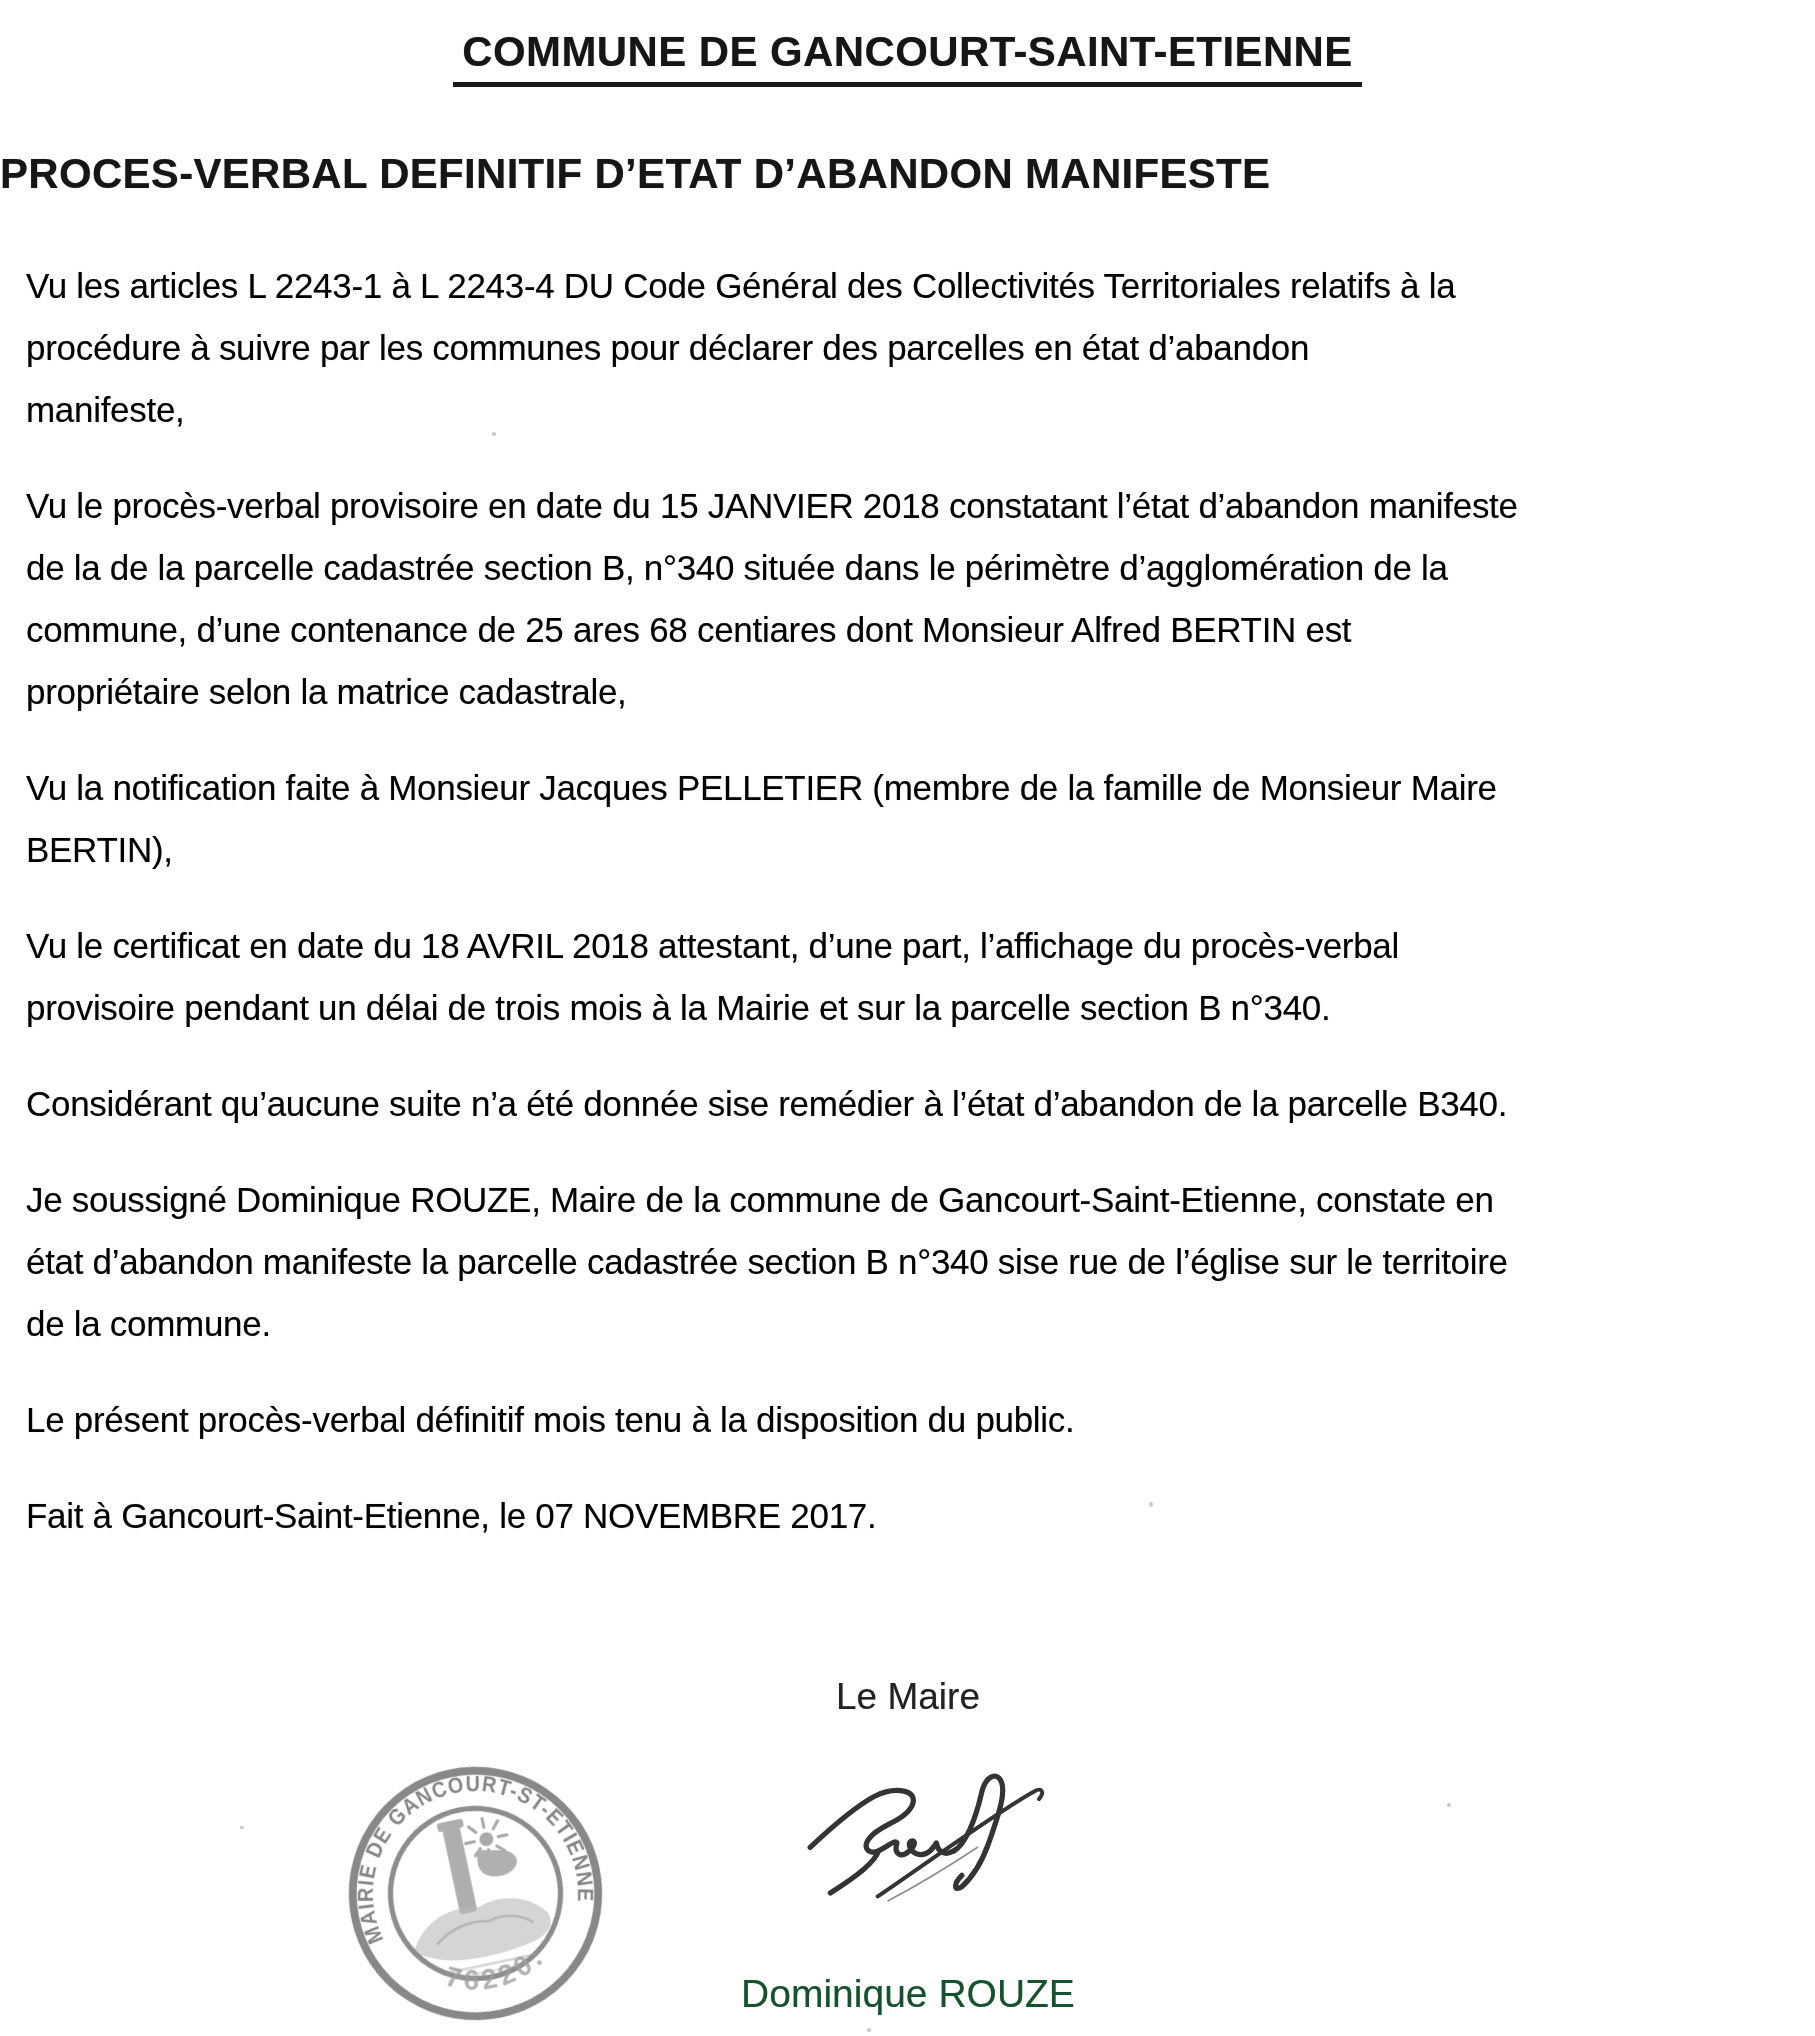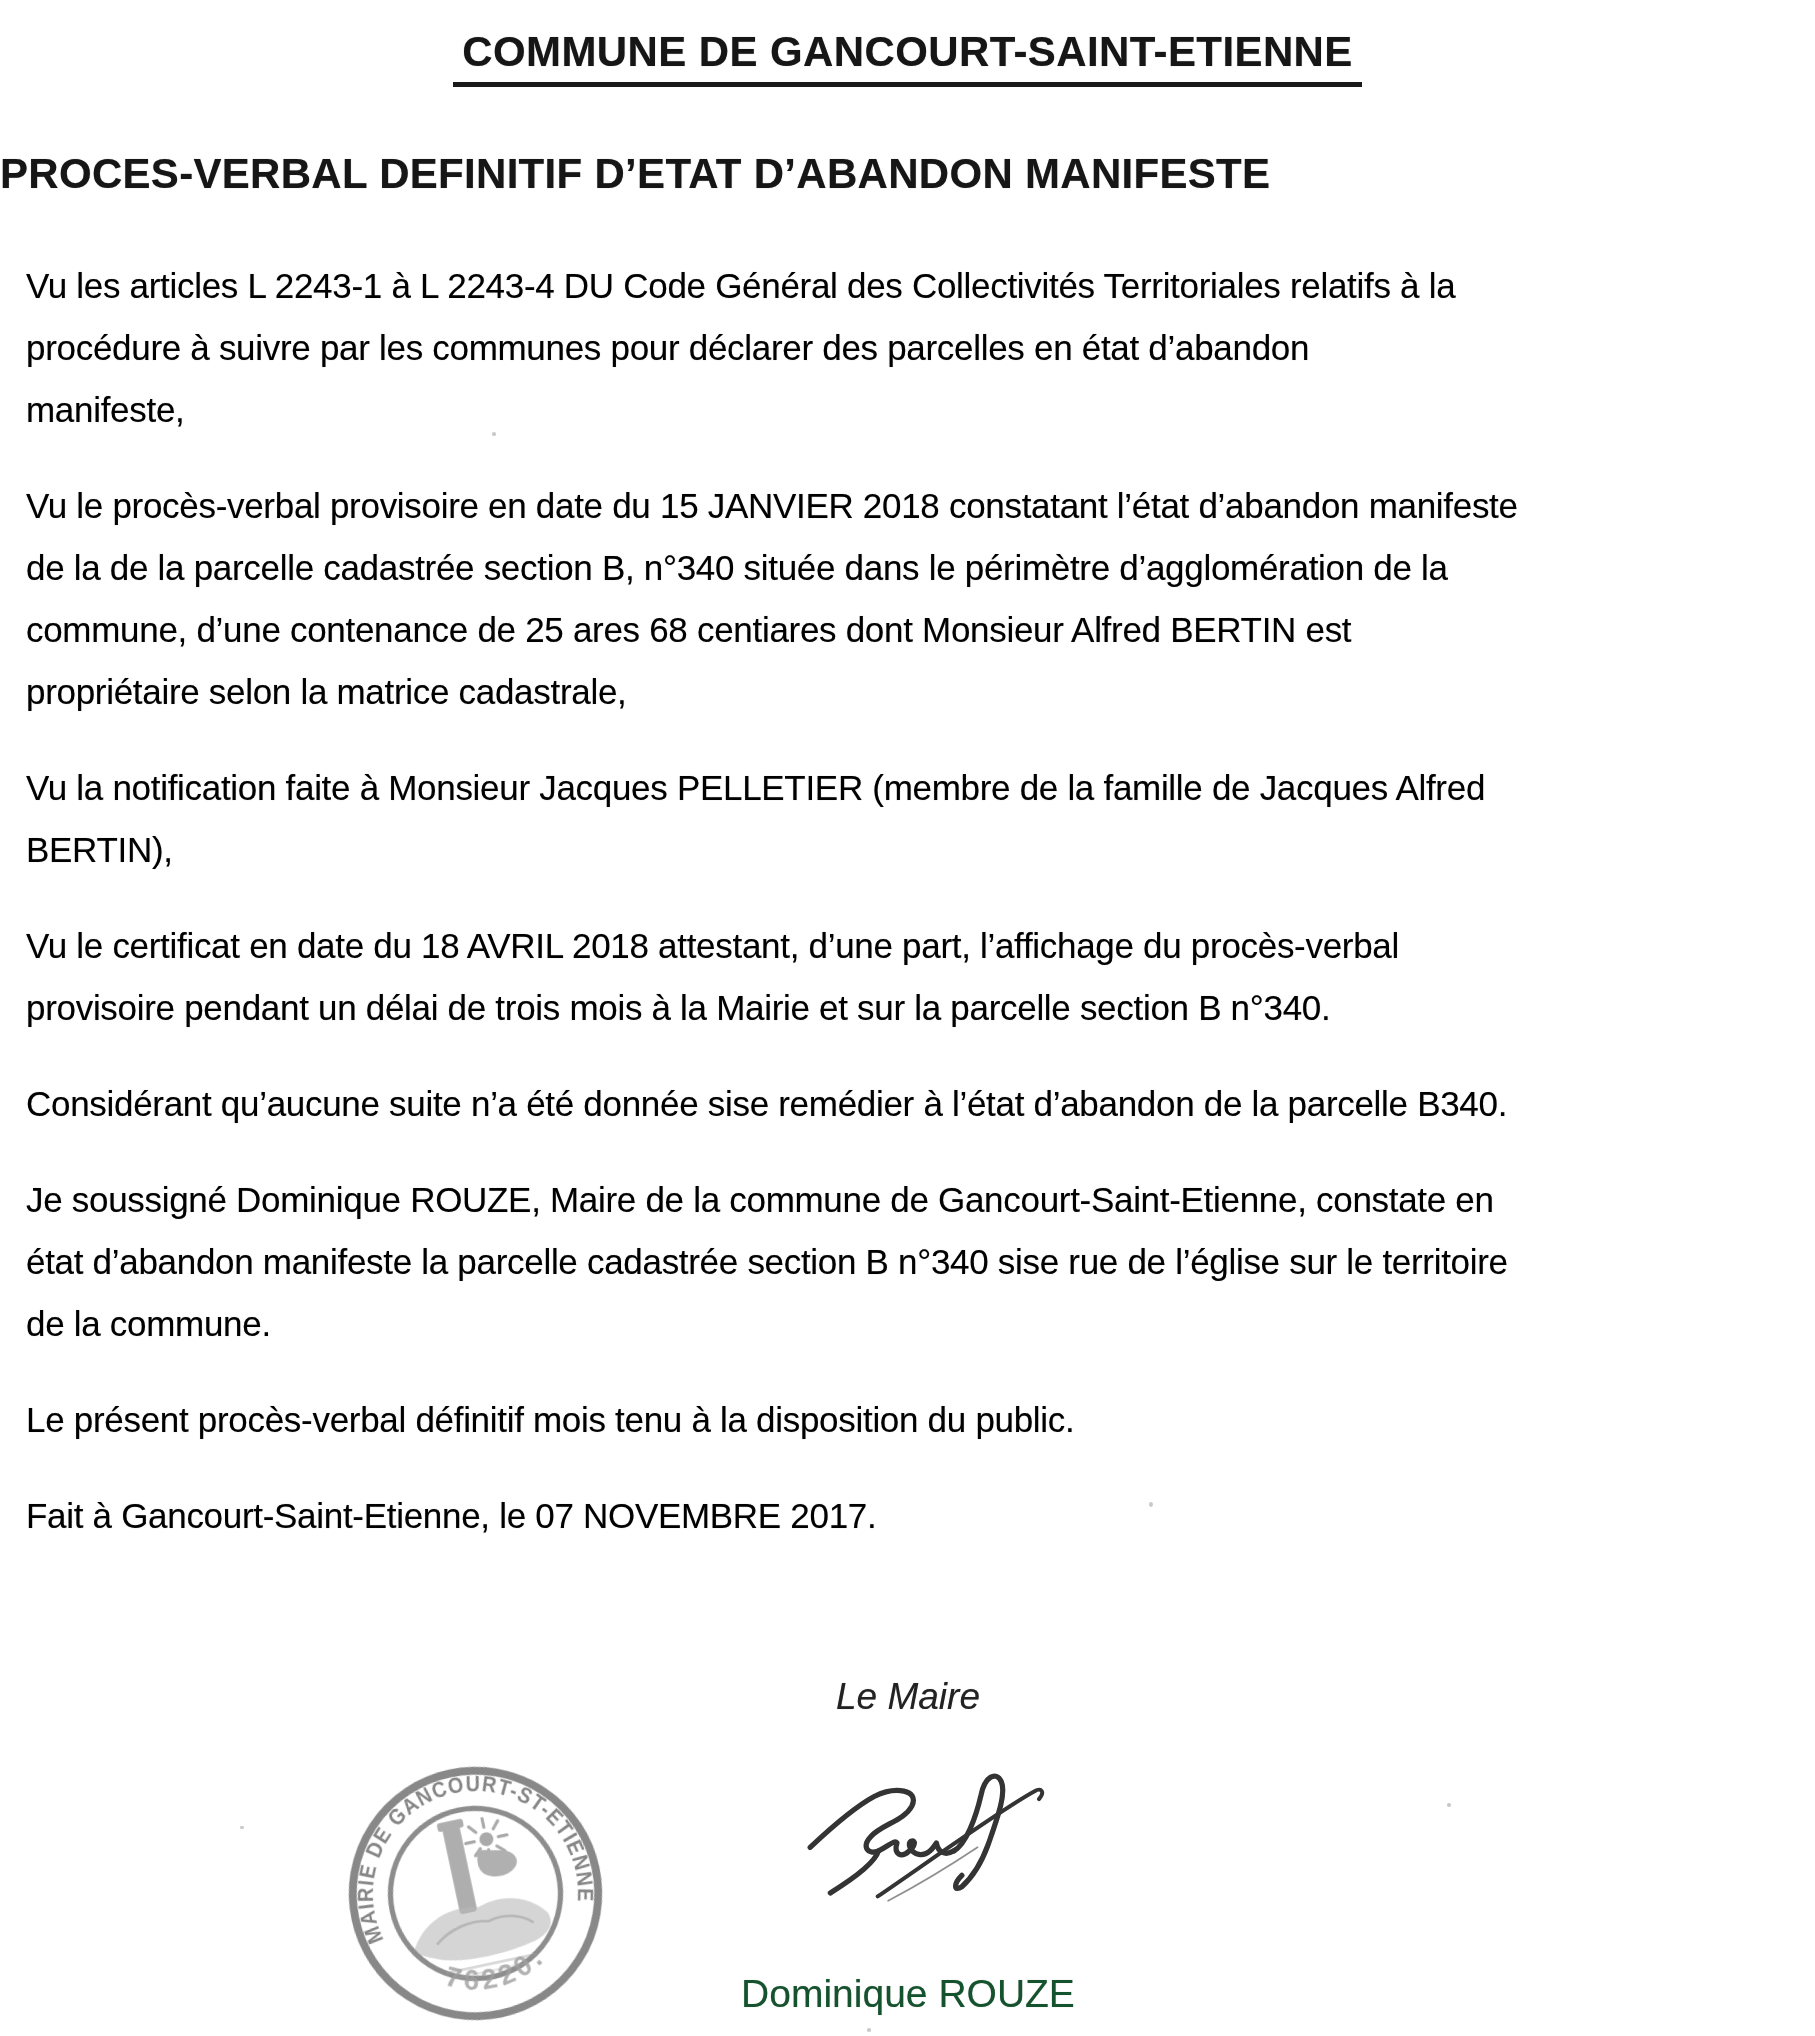--- a/index.html
+++ b/index.html
@@ -48,21 +48,20 @@
     color: #000000;
     text-shadow: 0 0 0.9px rgba(30,30,30,0.4);
   }
   .closing-role {
     position: absolute;
     left: 469px; top: 1664px; width: 878px;
     text-align: center;
     font-size: 37px; line-height: 42px;
     color: #222;
     text-shadow: 0 0 0.9px rgba(30,30,30,0.4);
-    font-style: italic;
   }
   .signer-name {
     position: absolute;
     left: 469px; top: 1959px; width: 878px;
     text-align: center;
     font-size: 39px; line-height: 46px;
     color: #14532d;
     text-shadow: 0 0 0.9px rgba(30,30,30,0.4);
   }
   .signature-svg {
@@ -97,21 +96,21 @@
   <h2 class="subtitle">PROCES-VERBAL DEFINITIF D’ETAT D’ABANDON MANIFESTE</h2>
 
   <div class="content">
     <p>Vu les articles L 2243-1 à L 2243-4 DU Code Général des Collectivités Territoriales relatifs à la
 procédure à suivre par les communes pour déclarer des parcelles en état d’abandon
 manifeste,</p>
     <p>Vu le procès-verbal provisoire en date du 15 JANVIER 2018 constatant l’état d’abandon manifeste
 de la de la parcelle cadastrée section B, n°340 située dans le périmètre d’agglomération de la
 commune, d’une contenance de 25 ares 68 centiares dont Monsieur Alfred BERTIN est
 propriétaire selon la matrice cadastrale,</p>
-    <p>Vu la notification faite à Monsieur Jacques PELLETIER (membre de la famille de Jacques Alfred
+    <p>Vu la notification faite à Monsieur Jacques PELLETIER (membre de la famille de Monsieur Maire
 BERTIN),</p>
     <p>Vu le certificat en date du 18 AVRIL 2018 attestant, d’une part, l’affichage du procès-verbal
 provisoire pendant un délai de trois mois à la Mairie et sur la parcelle section B n°340.</p>
     <p>Considérant qu’aucune suite n’a été donnée sise remédier à l’état d’abandon de la parcelle B340.</p>
     <p>Je soussigné Dominique ROUZE, Maire de la commune de Gancourt-Saint-Etienne, constate en
 état d’abandon manifeste la parcelle cadastrée section B n°340 sise rue de l’église sur le territoire
 de la commune.</p>
     <p>Le présent procès-verbal définitif mois tenu à la disposition du public.</p>
     <p>Fait à Gancourt-Saint-Etienne, le 07 NOVEMBRE 2017.</p>
   </div>

